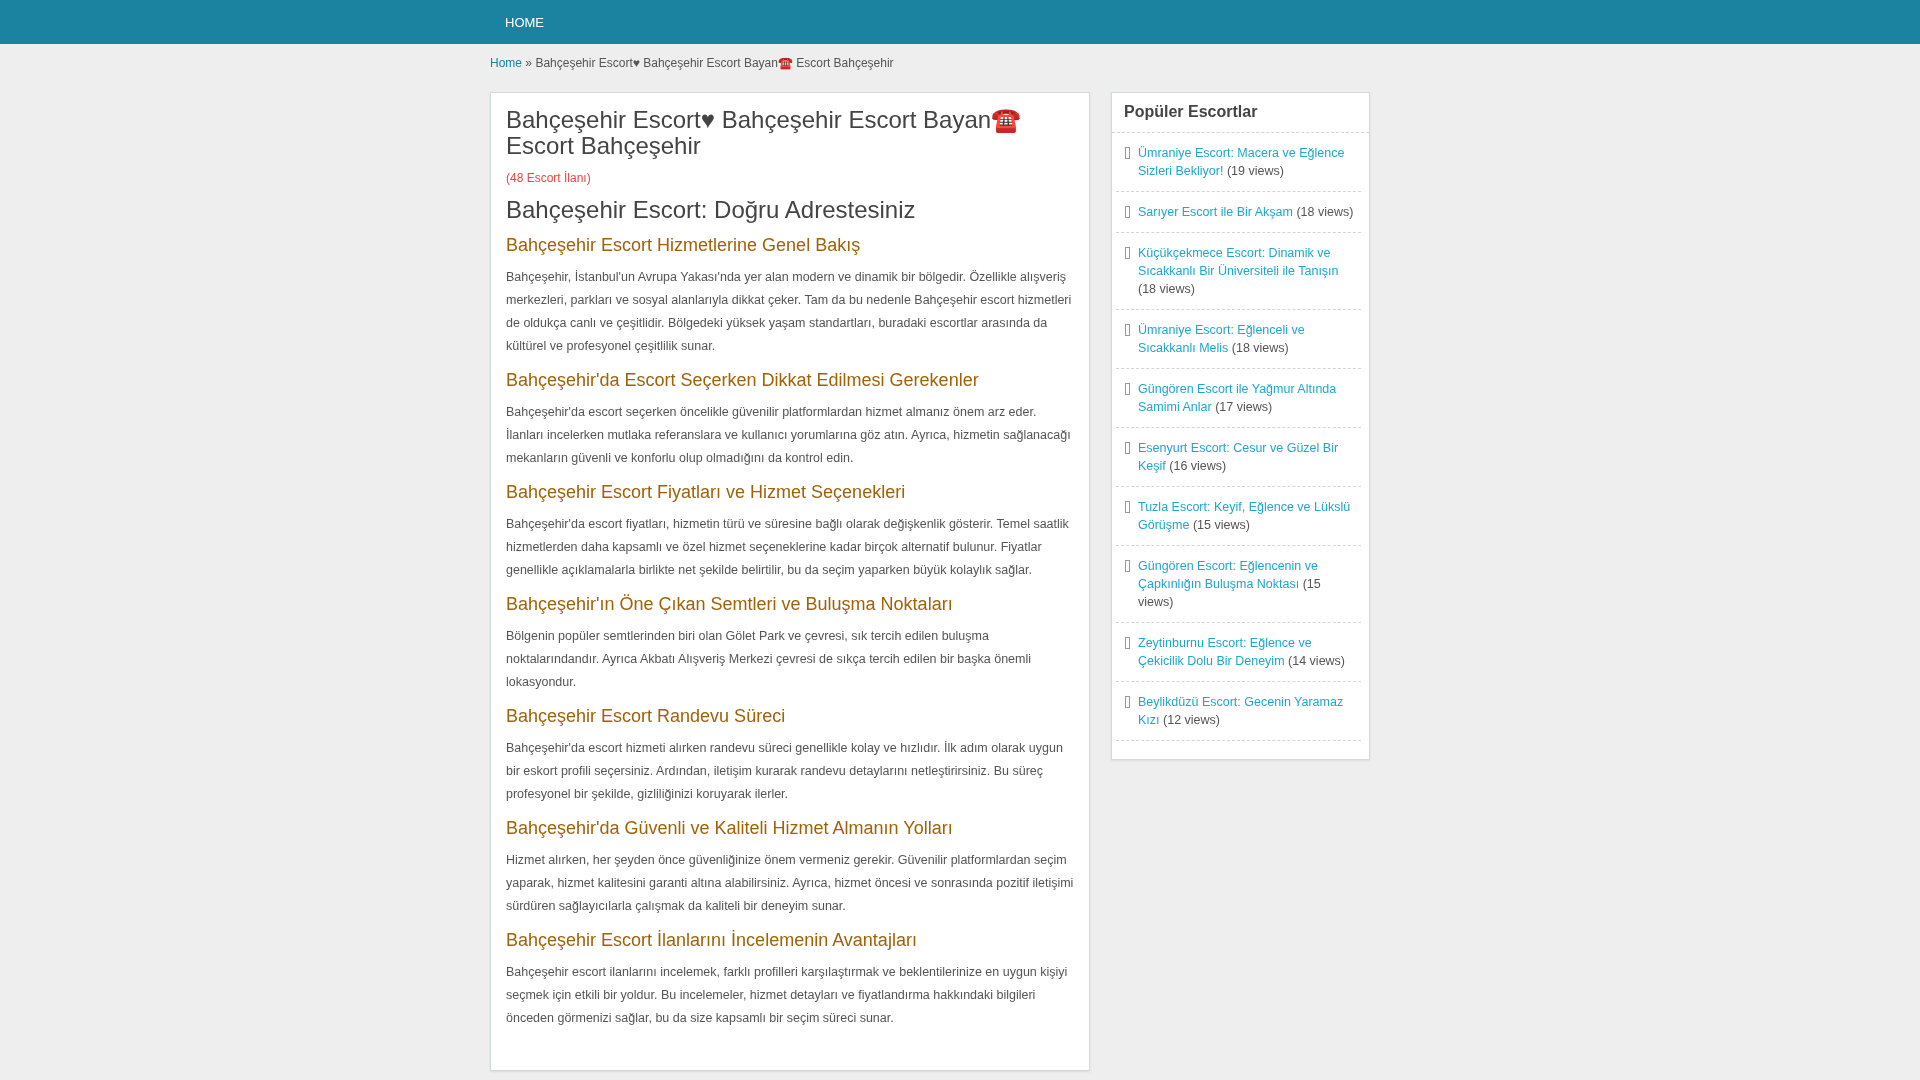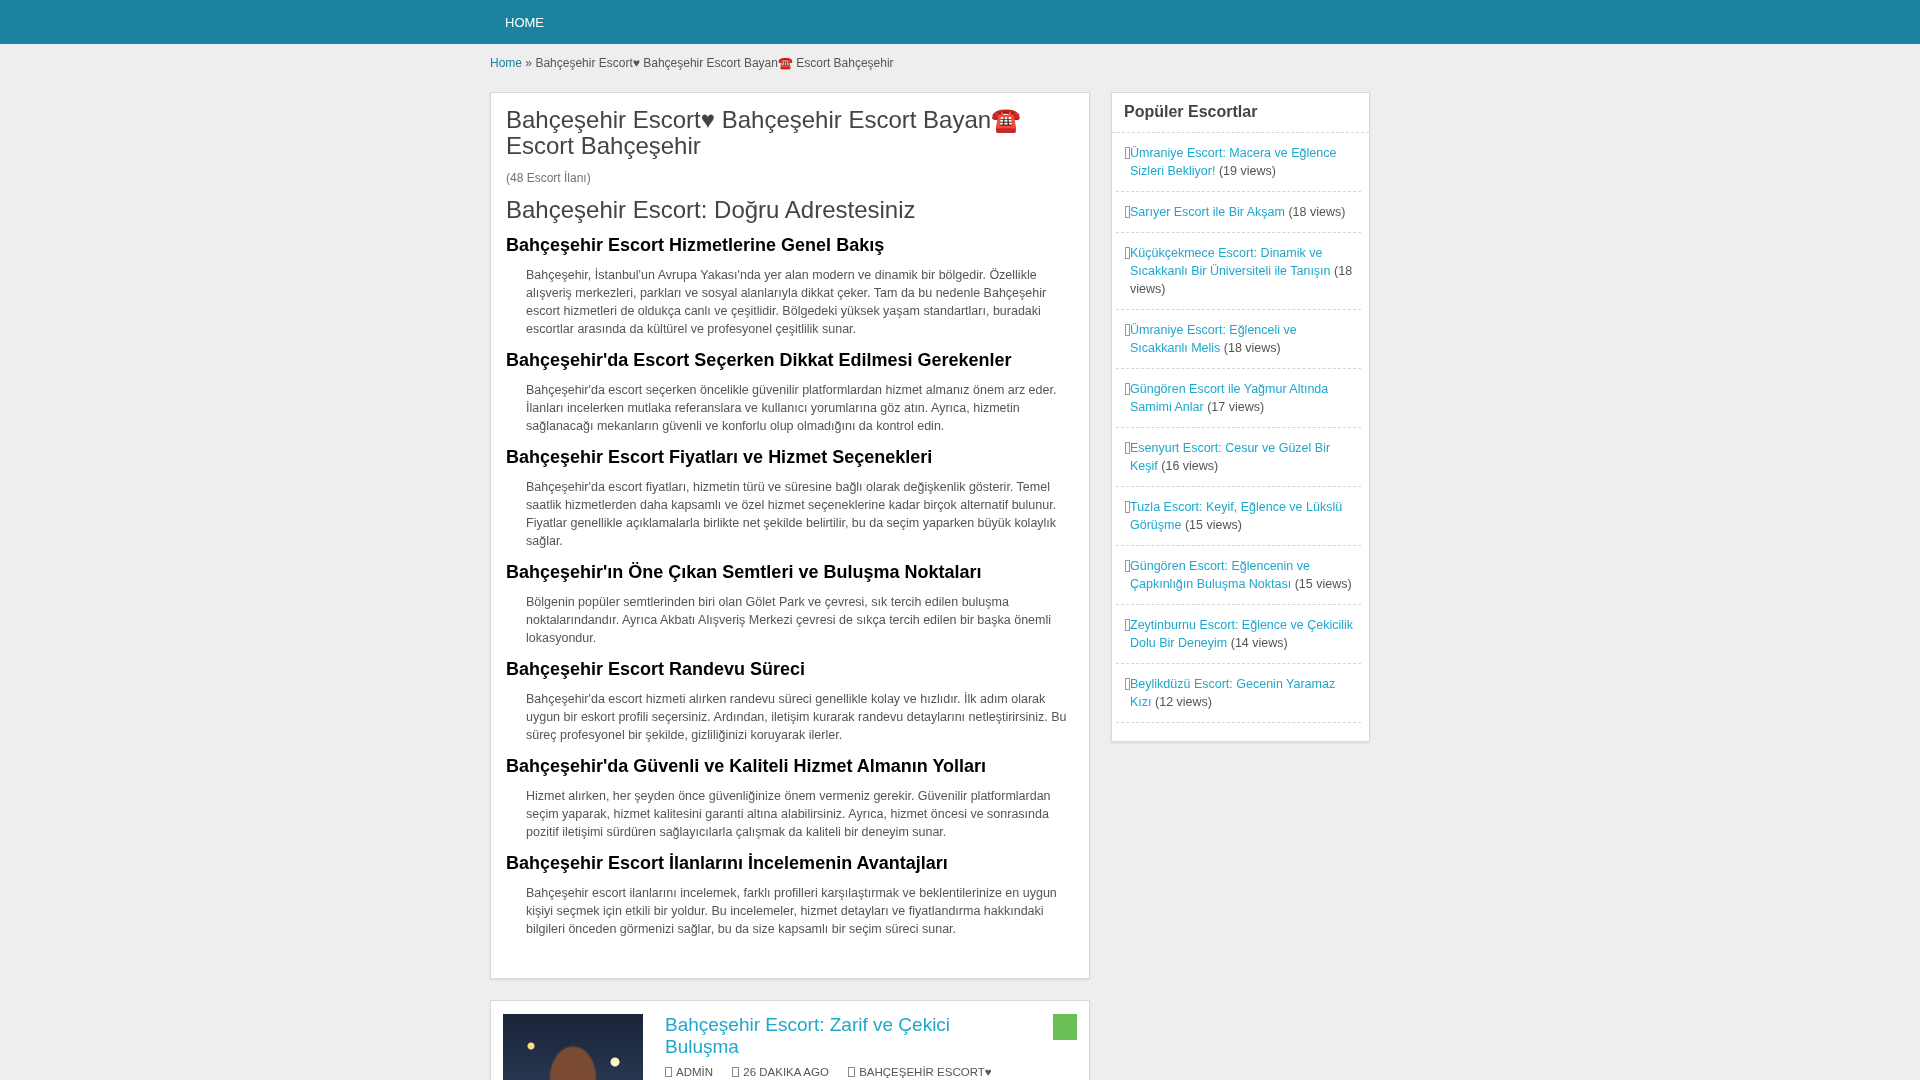--- a/index.html
+++ b/index.html
@@ -27,29 +27,29 @@
     .columns { display: flex; gap: 21px; align-items: flex-start; }
     .main { width: 600px; }
     .box {
       background: #fff; border: 1px solid #cfdcda;
       box-shadow: 0 1px 2px rgba(0,0,0,0.08);
     }
     .intro { padding: 14px 15px 30px 15px; }
     .intro h1 {
       font-size: 24px; font-weight: normal; line-height: 26px; color: #444; margin-bottom: 12px;
     }
-    .count { font-size: 12px; color: #737373; margin-bottom: 12px; }
+    .count { font-size: 12px; color: #ef4444; margin-bottom: 12px; }
     .intro h2 {
       font-size: 24px; font-weight: normal; color: #444; line-height: 26px; margin-bottom: 10px;
     }
     .intro h3 {
-      font-size: 18px; font-weight: bold; color: #000000; line-height: 24px; margin-bottom: 9px;
+      font-size: 18px; font-weight: normal; color: #a16207; line-height: 24px; margin-bottom: 9px;
     }
     .intro p {
-      font-size: 12.5px; line-height: 18px; color: #555; margin-bottom: 10px; margin-left: 20px;
+      font-size: 12.5px; line-height: 23px; color: #555; margin-bottom: 10px;
     }
     .post {
       margin-top: 21px; padding: 13px 12px; display: flex; gap: 22px; position: relative; height: 160px; overflow: hidden;
     }
     .thumb {
       width: 140px; height: 160px; flex: none;
       background: radial-gradient(circle at 20% 20%, #ffd98a 0 3px, transparent 4px),
                   radial-gradient(circle at 80% 30%, #fff3c6 0 4px, transparent 5px),
                   radial-gradient(circle at 70% 60%, #c77b3a 0 5px, transparent 6px),
                   radial-gradient(ellipse at 50% 40%, #7a4a33 0 22px, transparent 24px),
@@ -65,21 +65,21 @@
     .badge-green {
       position: absolute; right: 12px; top: 13px; width: 24px; height: 26px; background: #69bf56;
     }
     .sidebar { width: 259px; }
     .widget-title {
       font-size: 16px; font-weight: bold; color: #444; padding: 10px 12px 11px 12px;
       border-bottom: 1px dashed #d5d5d5;
     }
     .widget ul { list-style: none; padding: 0 8px 18px 4px; }
     .widget li {
-      display: flex; gap: 0; padding: 11px 6px 11px 9px; border-bottom: 1px dashed #d5d5d5;
+      display: flex; gap: 8px; padding: 11px 6px 11px 9px; border-bottom: 1px dashed #d5d5d5;
       font-size: 12.5px; line-height: 18px;
     }
     .li-icon { flex: none; width: 5px; height: 12px; border: 1px solid #999; margin-top: 3px; }
     .widget a { color: #1fa7cc; text-decoration: none; }
     .views { color: #555; }
   </style>
 </head>
 <body>
 
 <div class="topnav">

